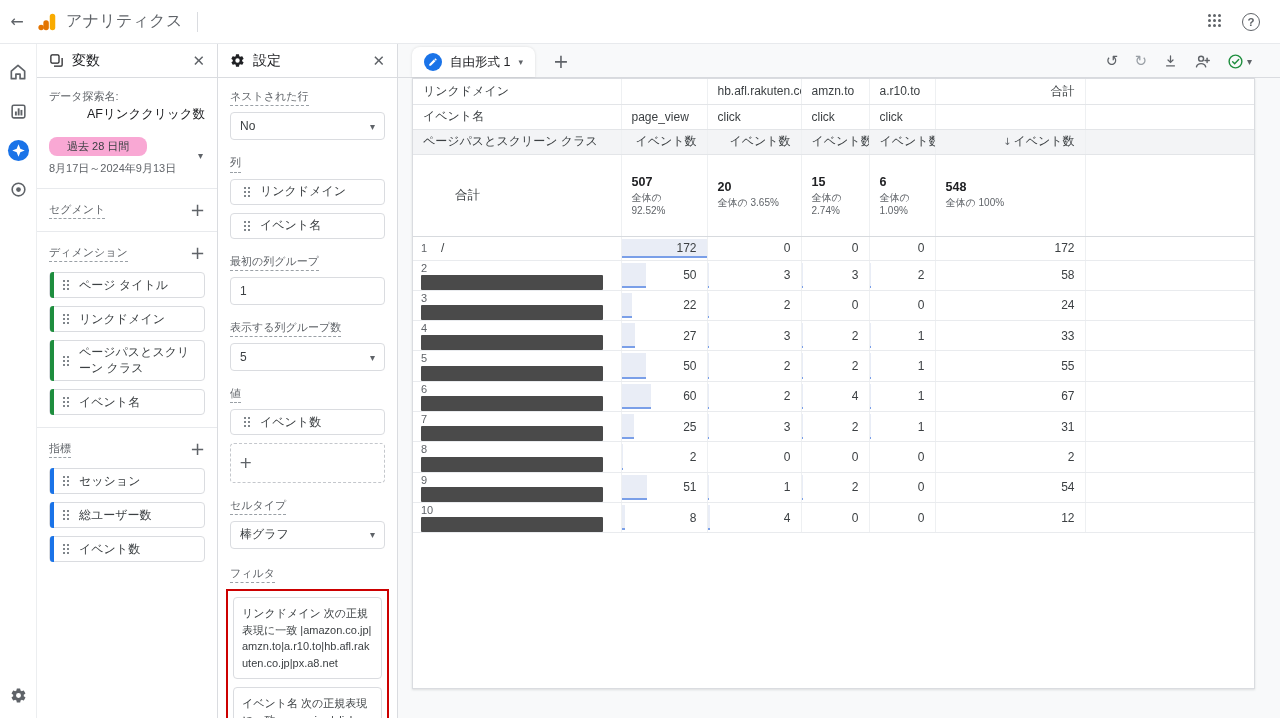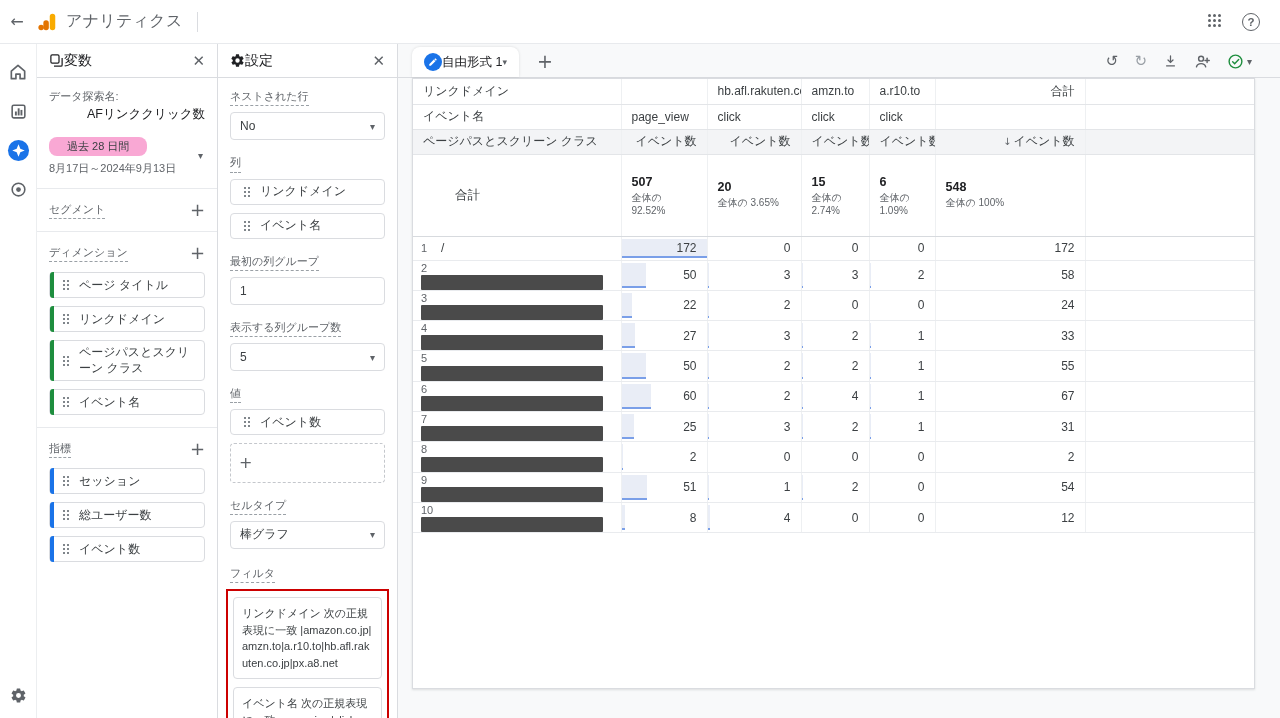--- a/index.html
+++ b/index.html
@@ -26,21 +26,21 @@
   
   .rail { position:absolute; left:0; top:44px; bottom:0; width:36px; background:#fff;
           display:flex; flex-direction:column; align-items:center; padding-top:16px; gap:15px; }
   .rail-item { width:24px; height:24px; display:flex; align-items:center; justify-content:center; cursor:pointer; }
   .rail-gear { position:absolute; bottom:14px; left:0; width:36px; display:flex; justify-content:center; cursor:pointer; }
 
   
   .panel { position:absolute; top:44px; bottom:0; background:#fff; border-right:1px solid #dadce0; }
   .p-vars { left:36px; width:182px; border-left:1px solid #eceef0; }
   .p-set  { left:218px; width:180px; }
-  .panel-header { height:34px; display:flex; align-items:center; gap:0; padding:0 12px; border-bottom:1px solid #dadce0; }
+  .panel-header { height:34px; display:flex; align-items:center; gap:8px; padding:0 12px; border-bottom:1px solid #dadce0; }
   .panel-title { font-size:14px; color:#202124; }
   .panel-close { margin-left:auto; color:#5f6368; font-size:15px; cursor:pointer; }
   .panel-body { padding:10px 12px 0; height:calc(100% - 34px); overflow:hidden; }
 
   .mini-label { font-size:11px; color:#5f6368; display:inline-block; line-height:1.3; }
   .dashed { border-bottom:1px dashed #9aa0a6; padding-bottom:2px; }
   .mt { margin-top:14px; }
   .exp-name { font-size:12.5px; color:#202124; margin-top:3px;text-align:right; }
 
   .date-block { position:relative; margin-top:14px; padding-right:18px; cursor:pointer; }
@@ -73,21 +73,21 @@
 
   .filter-highlight { border:2px solid #cc0000; padding:6px 5px 0; margin:6px -4px 0; }
   .filter-box { border:1px solid #dadce0; border-radius:4px; padding:7px 8px; font-size:11px; color:#3c4043;
                 line-height:1.5; word-break:break-all; background:#fff; margin-bottom:8px; cursor:pointer; }
 
   
   .main { position:absolute; left:398px; top:44px; right:0; bottom:0; background:#f8f9fa; }
   .tabstrip { position:relative; height:34px; background:#f8f9fa; border-bottom:1px solid #dadce0;
               display:flex; align-items:flex-end; padding-left:14px; }
   .tab { height:30px; background:#fff; border-radius:8px 8px 0 0; display:flex; align-items:center;
-         padding:0 12px; box-shadow:0 0 3px rgba(0,0,0,.12); cursor:pointer; }
+         padding:0 12px; gap:8px; box-shadow:0 0 3px rgba(0,0,0,.12); cursor:pointer; }
   .pencil-circle { width:18px; height:18px; border-radius:50%; background:#1a73e8; display:flex;
                    align-items:center; justify-content:center; flex:none; }
   .tab-label { font-size:12.5px; color:#202124; white-space:nowrap; }
   .tab .caret { font-size:9px; }
   .add-tab { margin-left:18px; align-self:center; color:#5f6368; font-size:19px; cursor:pointer; }
   .canvas-toolbar { position:absolute; right:28px; top:0; height:34px; display:flex; align-items:center; gap:16px; }
   .tool { color:#5f6368; font-size:15px; cursor:pointer; display:flex; align-items:center; }
   .tool.redo { color:#9aa0a6; }
   .status { gap:3px; }
 

